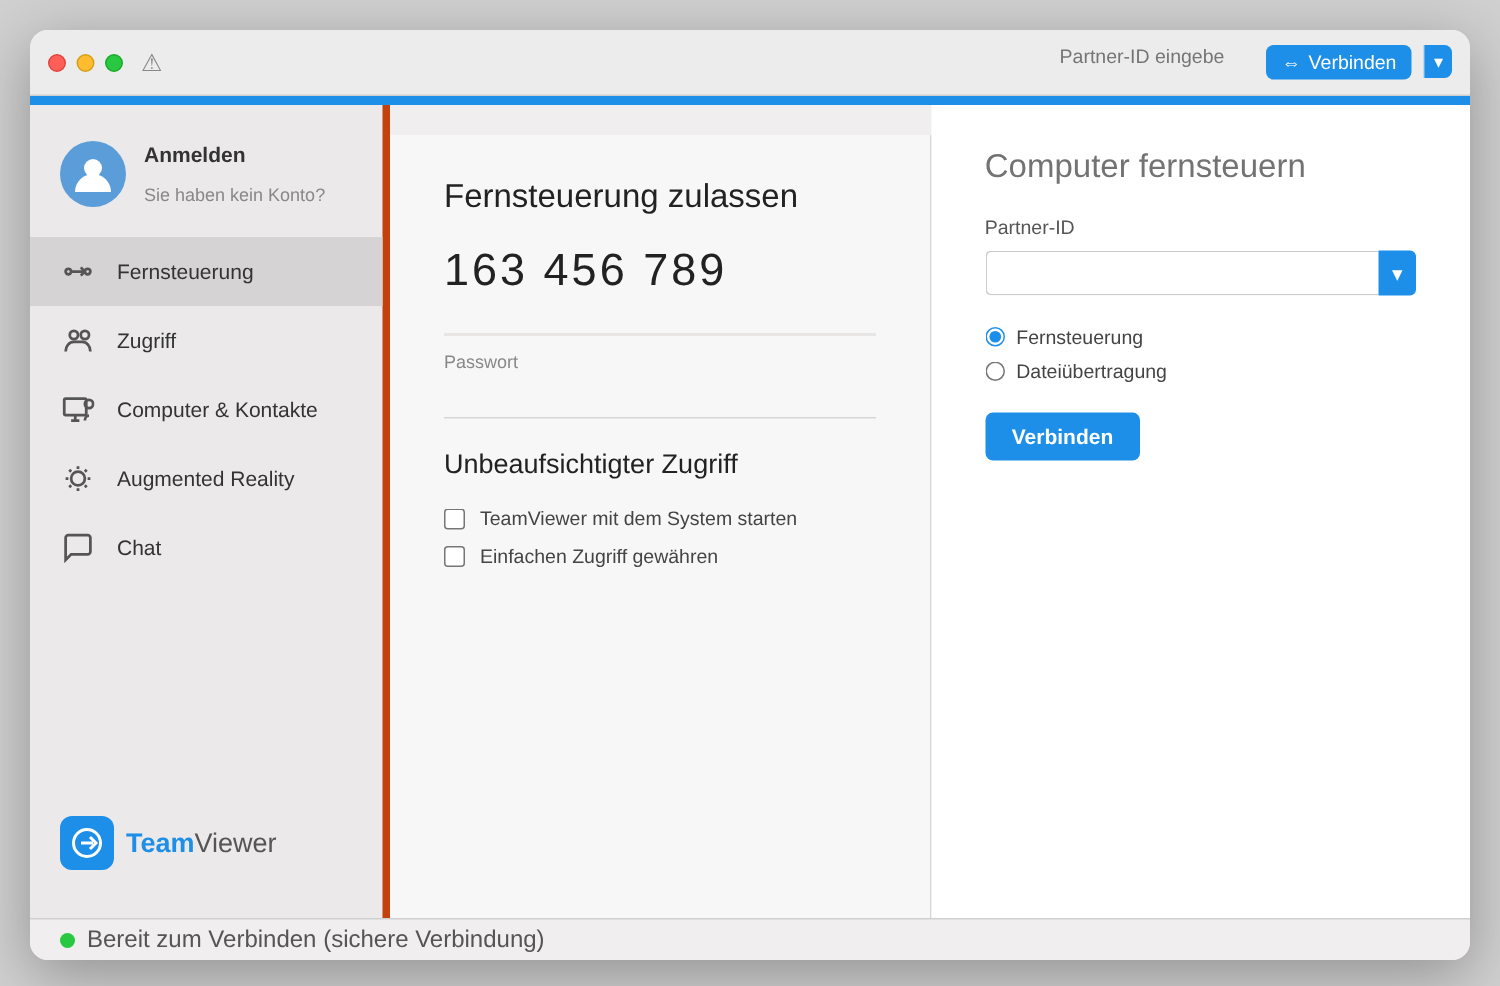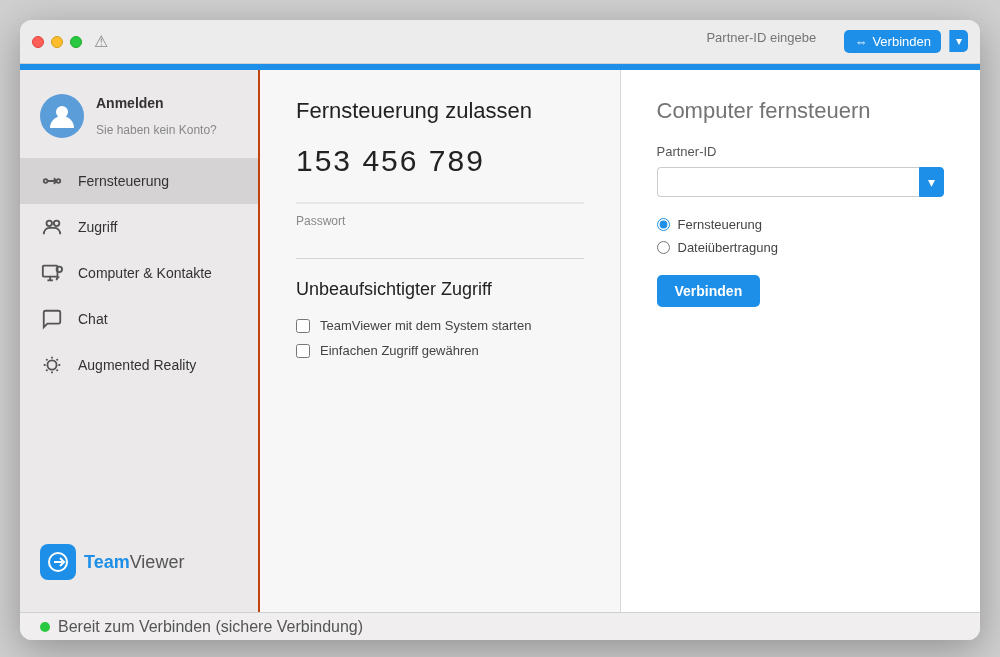--- a/index.html
+++ b/index.html
@@ -101,21 +101,21 @@
       overflow: hidden;
     }
     
     .sidebar {
       width: 240px;
       background: #ebe9e9;
       display: flex;
       flex-direction: column;
       padding: 16px 0;
       flex-shrink: 0;
-      border-right: 2px solid #c2410c;
+      border-right: 5px solid #c2410c;
     }
     .user-section {
       display: flex;
       align-items: center;
       padding: 8px 20px 20px 20px;
       gap: 12px;
     }
     .avatar {
       width: 44px;
       height: 44px;
@@ -184,20 +184,21 @@
     .content-area {
       display: flex;
       flex: 1;
       overflow: hidden;
     }
     .left-pane {
       flex: 1;
       padding: 28px 36px;
       border-right: 1px solid #d8d6d6;
       background: #f8f7f7;
+      margin-top: 20px;
     }
     .right-pane {
       flex: 1;
       padding: 28px 36px;
       background: white;
     }
     .section-title {
       font-size: 22px;
       font-weight: 500;
       color: #222;
@@ -407,35 +408,35 @@
               <circle cx="20" cy="8" r="3"></circle>
               <path d="M17 20c0-2 1.343-3.5 3-3.5"></path>
             </svg>
           </div>
           <span class="nav-label">Computer &amp; Kontakte</span>
         </div>
 
         <div class="nav-item">
           <div class="nav-icon">
             <svg viewBox="0 0 24 24" fill="none" stroke="currentColor" stroke-width="2">
-              <path d="M21 15a2 2 0 01-2 2H7l-4 4V5a2 2 0 012-2h14a2 2 0 012 2z"></path>
-            </svg>
-          </div>
-          <span class="nav-label">Chat</span>
-        </div>
-
-        <div class="nav-item">
-          <div class="nav-icon">
-            <svg viewBox="0 0 24 24" fill="none" stroke="currentColor" stroke-width="2">
               <path d="M5 12H3M21 12h-2M12 5V3M12 21v-2"></path>
               <circle cx="12" cy="12" r="5"></circle>
               <path d="M7.05 7.05l-1.41-1.41M18.36 18.36l-1.41-1.41M18.36 5.64l-1.41 1.41M7.05 16.95l-1.41 1.41"></path>
             </svg>
           </div>
           <span class="nav-label">Augmented Reality</span>
+        </div>
+
+        <div class="nav-item">
+          <div class="nav-icon">
+            <svg viewBox="0 0 24 24" fill="none" stroke="currentColor" stroke-width="2">
+              <path d="M21 15a2 2 0 01-2 2H7l-4 4V5a2 2 0 012-2h14a2 2 0 012 2z"></path>
+            </svg>
+          </div>
+          <span class="nav-label">Chat</span>
         </div>
       </div>
 
       <div class="sidebar-logo">
         <div class="logo-icon">
           <svg width="24" height="24" viewBox="0 0 24 24" fill="white">
             <circle cx="12" cy="12" r="9" fill="none" stroke="white" stroke-width="2"></circle>
             <path d="M8 12h8M14 8l4 4-4 4" stroke="white" stroke-width="2" fill="none"></path>
           </svg>
         </div>
@@ -444,21 +445,21 @@
         </div>
       </div>
     </div>
 
     <div class="content-area">
 
       <div class="left-pane">
         <h2 class="section-title">Fernsteuerung zulassen</h2>
 
         <div class="id-section">
-          <div class="id-value">153 456 789</div>
+          <div class="id-value">163 456 789</div>
         </div>
 
         <div class="password-section">
           <div class="field-label">Passwort</div>
         </div>
 
         <hr class="divider">
 
         <h3 class="unattended-title">Unbeaufsichtigter Zugriff</h3>
 

